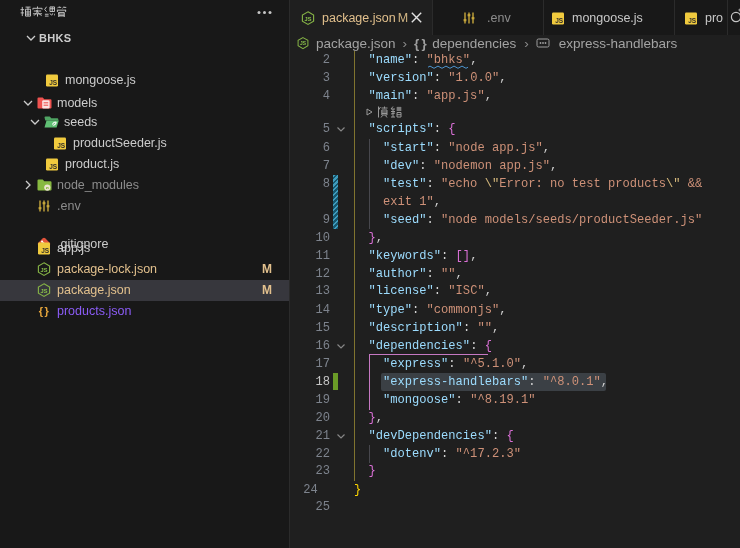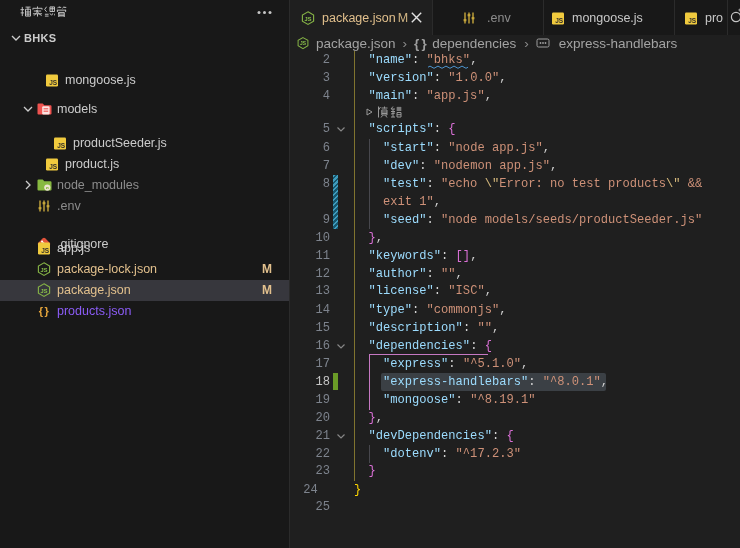--- a/index.html
+++ b/index.html
@@ -42,47 +42,60 @@
           </g>
         </svg>
       </div>
 <div style="position:absolute;left:257px;top:10px">
         <svg width="16" height="6" viewBox="0 0 16 6" style="">
           <circle cx="2" cy="2.5" r="1.5" fill="#c5c5c5"></circle>
           <circle cx="7.5" cy="2.5" r="1.5" fill="#c5c5c5"></circle>
           <circle cx="13" cy="2.5" r="1.5" fill="#c5c5c5"></circle>
         </svg>
       </div>
-<div class="row" style="top:27.5px;">
+<div class="row" style="top:27.5px;padding-left:15px;">
         <span style="width:8px;flex:0 0 auto"></span>
         <svg width="16" height="16" viewBox="0 0 16 16" style="">
           <path d="M4 6 L8 10 L12 6" stroke="#cccccc" stroke-width="1.3" fill="none"></path>
         </svg>
         <span style="margin-left:0px;color:#cccccc;font-weight:bold;font-size:11px;letter-spacing:.3px;">BHKS</span>
       </div>
 <div class="row" style="top:69.5px;">
         <span style="width:44px;flex:0 0 auto"></span>
         <svg width="16" height="16" viewBox="0 0 16 16" style="">
           <rect x="2" y="2.5" width="12" height="12" rx="1.2" fill="#f0ca3e"></rect>
           <text x="13.2" y="13.3" font-family="Liberation Sans" font-size="6.5" font-weight="bold" fill="#33302a" text-anchor="end">JS</text>
         </svg>
         <span style="margin-left:5px;color:#cccccc;">mongoose.js</span>
       </div>
-<div class="row" style="top:98px;">
+<div class="row" style="top:92px;">
         <span style="width:20px;flex:0 0 auto"></span>
         <svg width="16" height="16" viewBox="0 0 16 16" style="">
           <path d="M4 6 L8 10 L12 6" stroke="#cccccc" stroke-width="1.3" fill="none"></path>
         </svg>
         <svg width="16" height="16" viewBox="0 0 16 16" style="">
           <path d="M1.5 3.5 q0-1 1-1 h4.2 l1.6 1.8 h6.2 q1 0 1 1 v7.2 q0 1-1 1 h-12 q-1 0-1-1 z" fill="#ef5350"></path>
           <rect x="6.2" y="5.2" width="7.4" height="8.2" rx="1.2" fill="#fbe4e2"></rect>
           <line x1="7.6" y1="7.8" x2="12.2" y2="7.8" stroke="#ef5350" stroke-width="1.1"></line>
           <line x1="7.6" y1="10.2" x2="12.2" y2="10.2" stroke="#ef5350" stroke-width="1.1"></line>
         </svg>
         <span style="margin-left:5px;color:#cccccc;">models</span>
+      </div>
+<div class="row" style="top:111.5px;">
+        <span style="width:27px;flex:0 0 auto"></span>
+        <svg width="16" height="16" viewBox="0 0 16 16" style="">
+          <path d="M4 6 L8 10 L12 6" stroke="#cccccc" stroke-width="1.3" fill="none"></path>
+        </svg>
+        <svg width="16" height="16" viewBox="0 0 16 16" style="">
+          <path d="M1.5 3.5 q0-1 1-1 h4.2 l1.6 1.8 h6 q1 0 1 1 v1.2 h-13 z" fill="#4fa463"></path>
+          <path d="M1.5 13.5 l2-7 h12.3 l-2.2 7 z" fill="#5fbf74"></path>
+          <path d="M9.2 11.5 q-.6-2.6 1.4-3.6 q2-1 3.2.2 q-.2 2.4-1.8 3.2 q-1.6.8-2.8.2z" fill="#eaf6ec"></path>
+          <path d="M8.6 12.6 q1-2.4 3.4-3.4" stroke="#4fa463" stroke-width=".7" fill="none"></path>
+        </svg>
+        <span style="margin-left:5px;color:#cccccc;">seeds</span>
       </div>
 <div class="row" style="top:132.5px;">
         <span style="width:52px;flex:0 0 auto"></span>
         <svg width="16" height="16" viewBox="0 0 16 16" style="">
           <rect x="2" y="2.5" width="12" height="12" rx="1.2" fill="#f0ca3e"></rect>
           <text x="13.2" y="13.3" font-family="Liberation Sans" font-size="6.5" font-weight="bold" fill="#33302a" text-anchor="end">JS</text>
         </svg>
         <span style="margin-left:5px;color:#cccccc;">productSeeder.js</span>
       </div>
 <div class="row" style="top:153.5px;">

